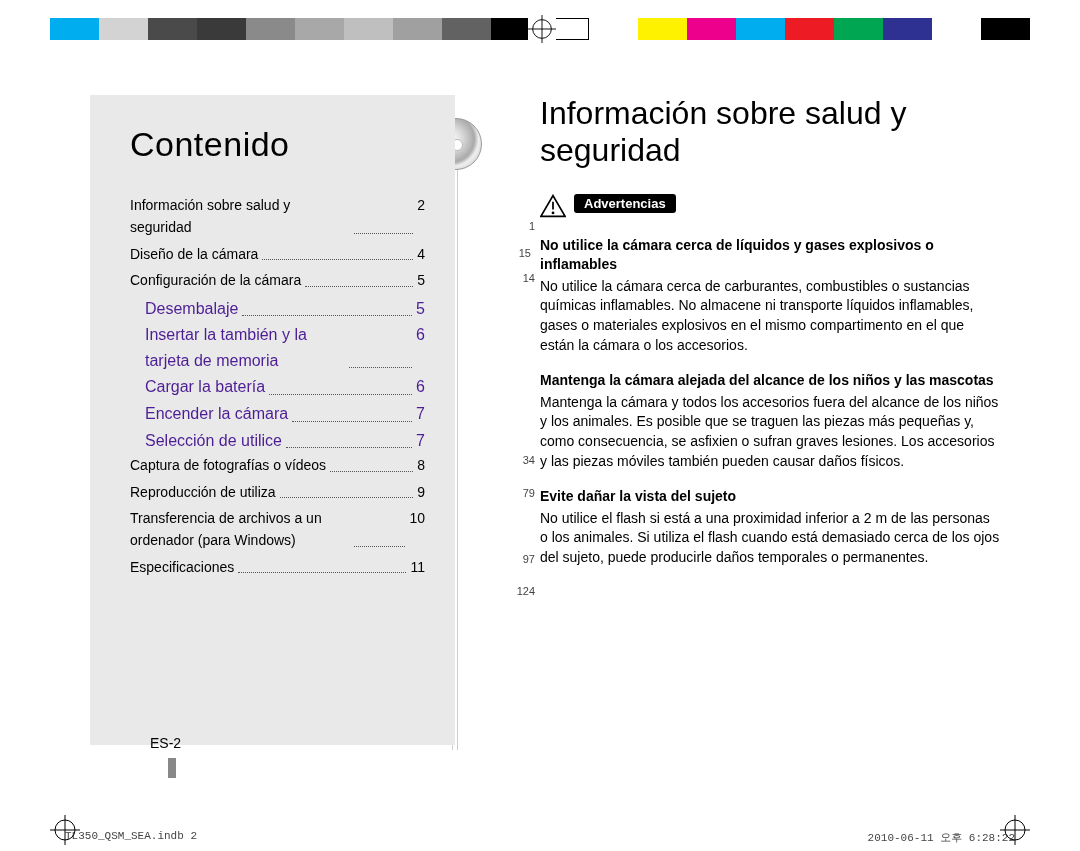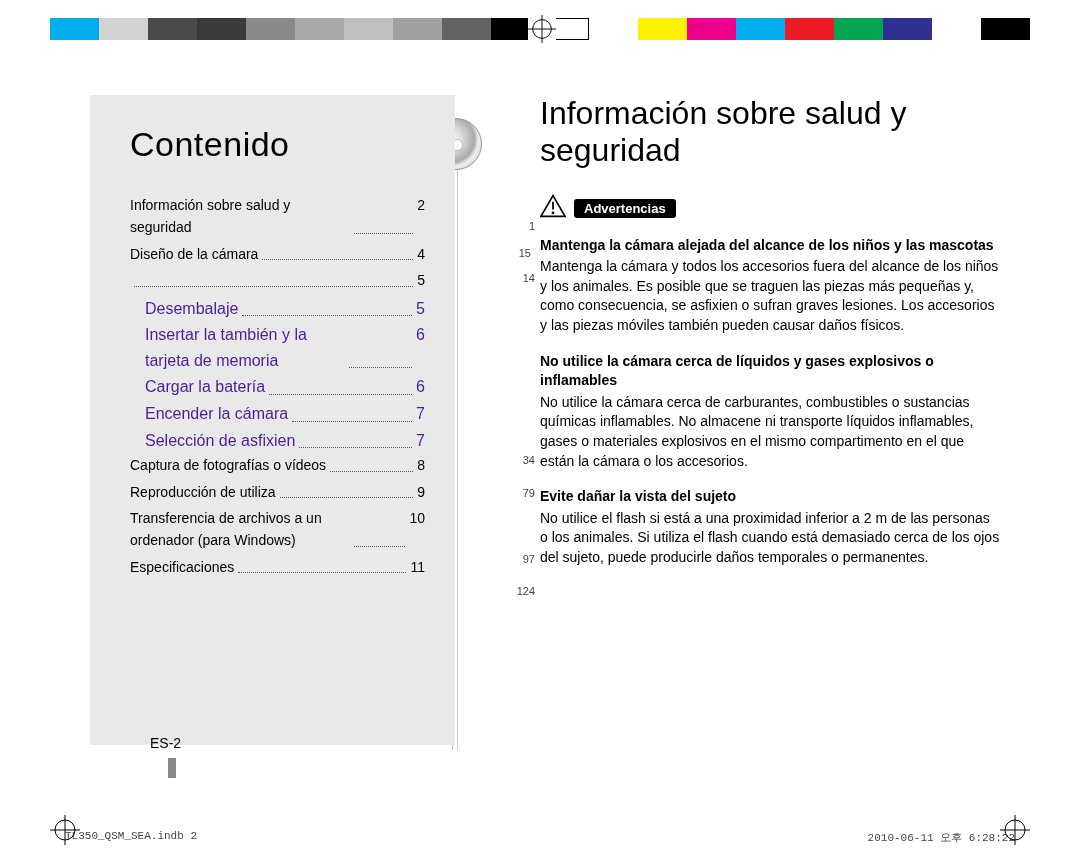--- a/index.html
+++ b/index.html
@@ -126,21 +126,21 @@
     width: 460px;
   }
   .right-col h1 {
     font-size: 32px;
     font-weight: 300;
     margin: 0 0 25px 0;
     line-height: 1.15;
   }
   .adv-row {
     display: flex;
-    align-items: flex-end;
+    align-items: flex-start;
     margin-bottom: 18px;
   }
   .warn-icon {
     width: 26px; height: 24px;
     margin-right: 8px;
   }
   .adv-badge {
     background: #000;
     color: #fff;
     font-size: 13px;
@@ -238,20 +238,21 @@
           <span class="toc-label" style="max-width: 220px;">Información sobre salud y seguridad</span>
           <span class="toc-dots"></span>
           <span class="toc-page">2</span>
         </div>
         <div class="toc-row">
           <span class="toc-label" style="max-width: 220px;">Diseño de la cámara</span>
           <span class="toc-dots"></span>
           <span class="toc-page">4</span>
         </div>
         <div class="toc-row">
+          <span class="toc-label" style="max-width: 220px;">Configuración de la cámara</span>
           <span class="toc-dots"></span>
           <span class="toc-page">5</span>
         </div>
         <div class="toc-sub">
           <div class="toc-row">
             <span class="toc-label" style="max-width: 200px;">Desembalaje</span>
             <span class="toc-dots"></span>
             <span class="toc-page">5</span>
           </div>
           <div class="toc-row">
@@ -263,21 +264,21 @@
             <span class="toc-label" style="max-width: 200px;">Cargar la batería</span>
             <span class="toc-dots"></span>
             <span class="toc-page">6</span>
           </div>
           <div class="toc-row">
             <span class="toc-label" style="max-width: 200px;">Encender la cámara</span>
             <span class="toc-dots"></span>
             <span class="toc-page">7</span>
           </div>
           <div class="toc-row">
-            <span class="toc-label" style="max-width: 200px;">Selección de asfixien</span>
+            <span class="toc-label" style="max-width: 200px;">Selección de utilice</span>
             <span class="toc-dots"></span>
             <span class="toc-page">7</span>
           </div>
         </div>
         <div class="toc-row">
           <span class="toc-label" style="max-width: 220px;">Captura de fotografías o vídeos</span>
           <span class="toc-dots"></span>
           <span class="toc-page">8</span>
         </div>
         <div class="toc-row">
@@ -313,26 +314,26 @@
     <div class="adv-row">
       <svg class="warn-icon" viewBox="0 0 30 26">
         <path d="M15 1 L29 25 L1 25 Z" fill="none" stroke="#000" stroke-width="2"></path>
         <line x1="15" y1="8" x2="15" y2="17" stroke="#000" stroke-width="2"></line>
         <circle cx="15" cy="21" r="1.6" fill="#000"></circle>
       </svg>
       <span class="adv-badge">Advertencias</span>
     </div>
     <div id="blocks">
         <div class="block">
+          <div class="bh">No utilice la cámara cerca de líquidos y gases explosivos o inflamables</div>
+          <div>No utilice la cámara cerca de carburantes, combustibles o sustancias químicas inflamables. No almacene ni transporte líquidos inflamables, gases o materiales explosivos en el mismo compartimento en el que están la cámara o los accesorios.</div>
+        </div>
+        <div class="block">
           <div class="bh">Mantenga la cámara alejada del alcance de los niños y las mascotas</div>
           <div>Mantenga la cámara y todos los accesorios fuera del alcance de los niños y los animales. Es posible que se traguen las piezas más pequeñas y, como consecuencia, se asfixien o sufran graves lesiones. Los accesorios y las piezas móviles también pueden causar daños físicos.</div>
-        </div>
-        <div class="block">
-          <div class="bh">No utilice la cámara cerca de líquidos y gases explosivos o inflamables</div>
-          <div>No utilice la cámara cerca de carburantes, combustibles o sustancias químicas inflamables. No almacene ni transporte líquidos inflamables, gases o materiales explosivos en el mismo compartimento en el que están la cámara o los accesorios.</div>
         </div>
         <div class="block">
           <div class="bh">Evite dañar la vista del sujeto</div>
           <div>No utilice el flash si está a una proximidad inferior a 2 m de las personas o los animales. Si utiliza el flash cuando está demasiado cerca de los ojos del sujeto, puede producirle daños temporales o permanentes.</div>
         </div>
       </div>
   </div>
 
 </div>
 

